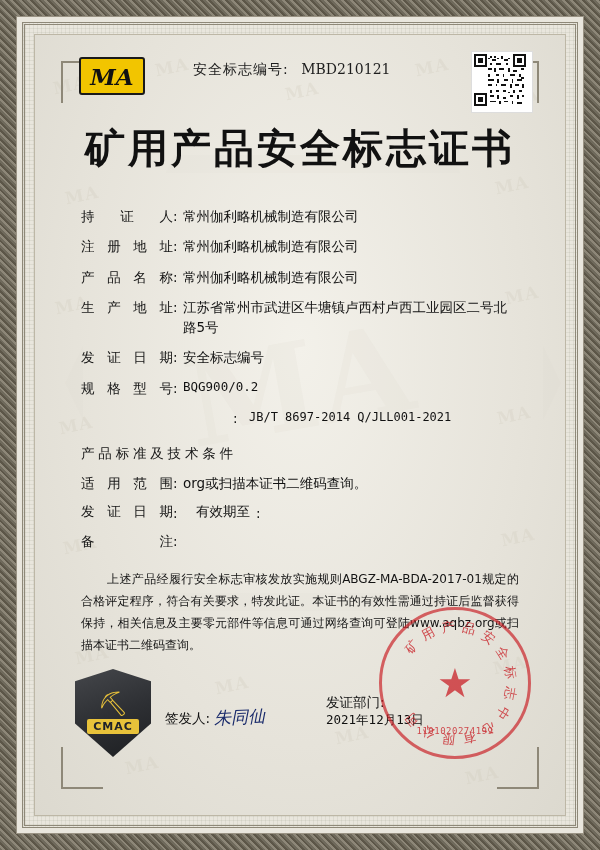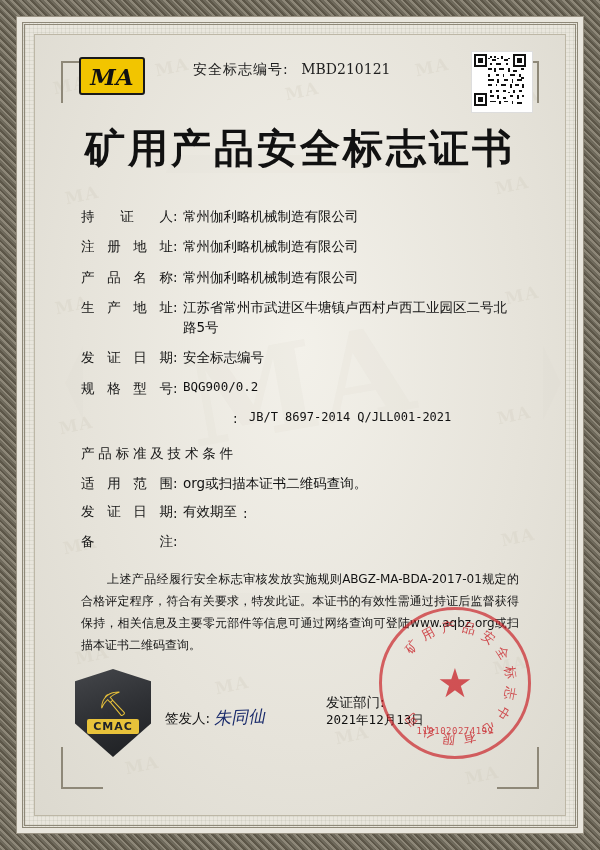--- a/index.html
+++ b/index.html
@@ -184,21 +184,21 @@
     font-size: 13.5px;
   }
   .date-row .lab {
     width: 92px;
     flex: none;
     text-align: justify;
     text-align-last: justify;
   }
   .date-row .colon { width: 10px; flex:none; }
   .date-row .d1 { width: 132px; }
-  .date-row .lab2 { margin-right: 6px; }
+  .date-row .lab2 { margin-right: 6px; margin-left: 13px; }
   .note-block {
     margin: 16px 46px 0 46px;
     font-size: 12px;
     line-height: 1.85;
     color: #141414;
     text-align: justify;
     text-indent: 26px;
   }
   
   .bottom {

